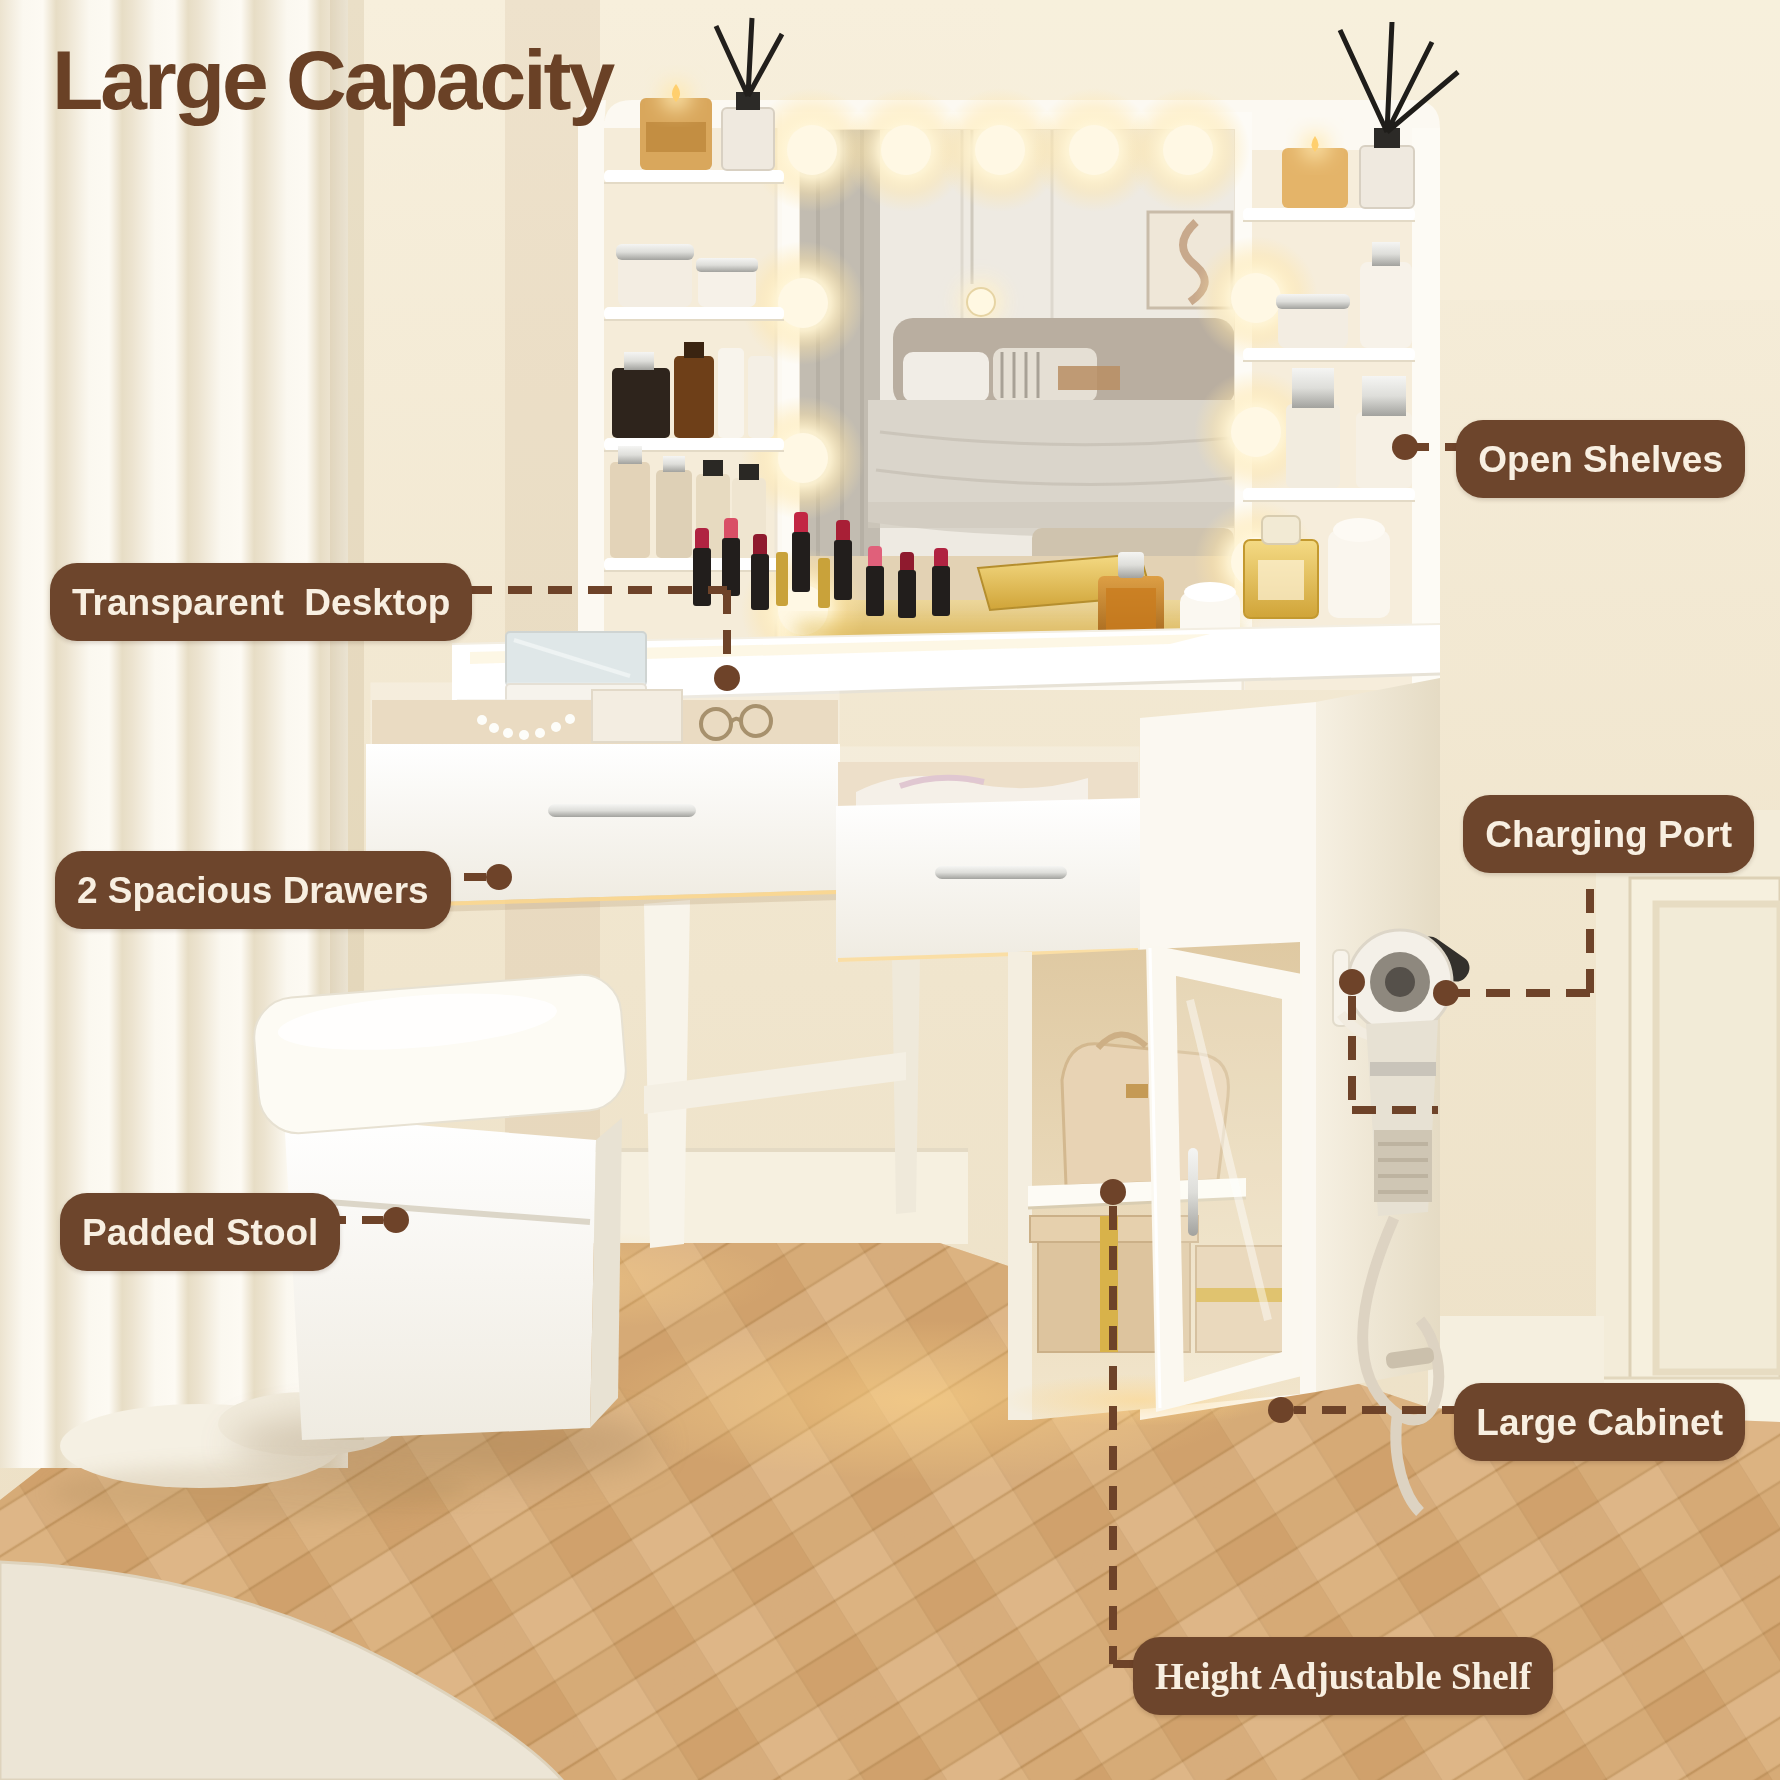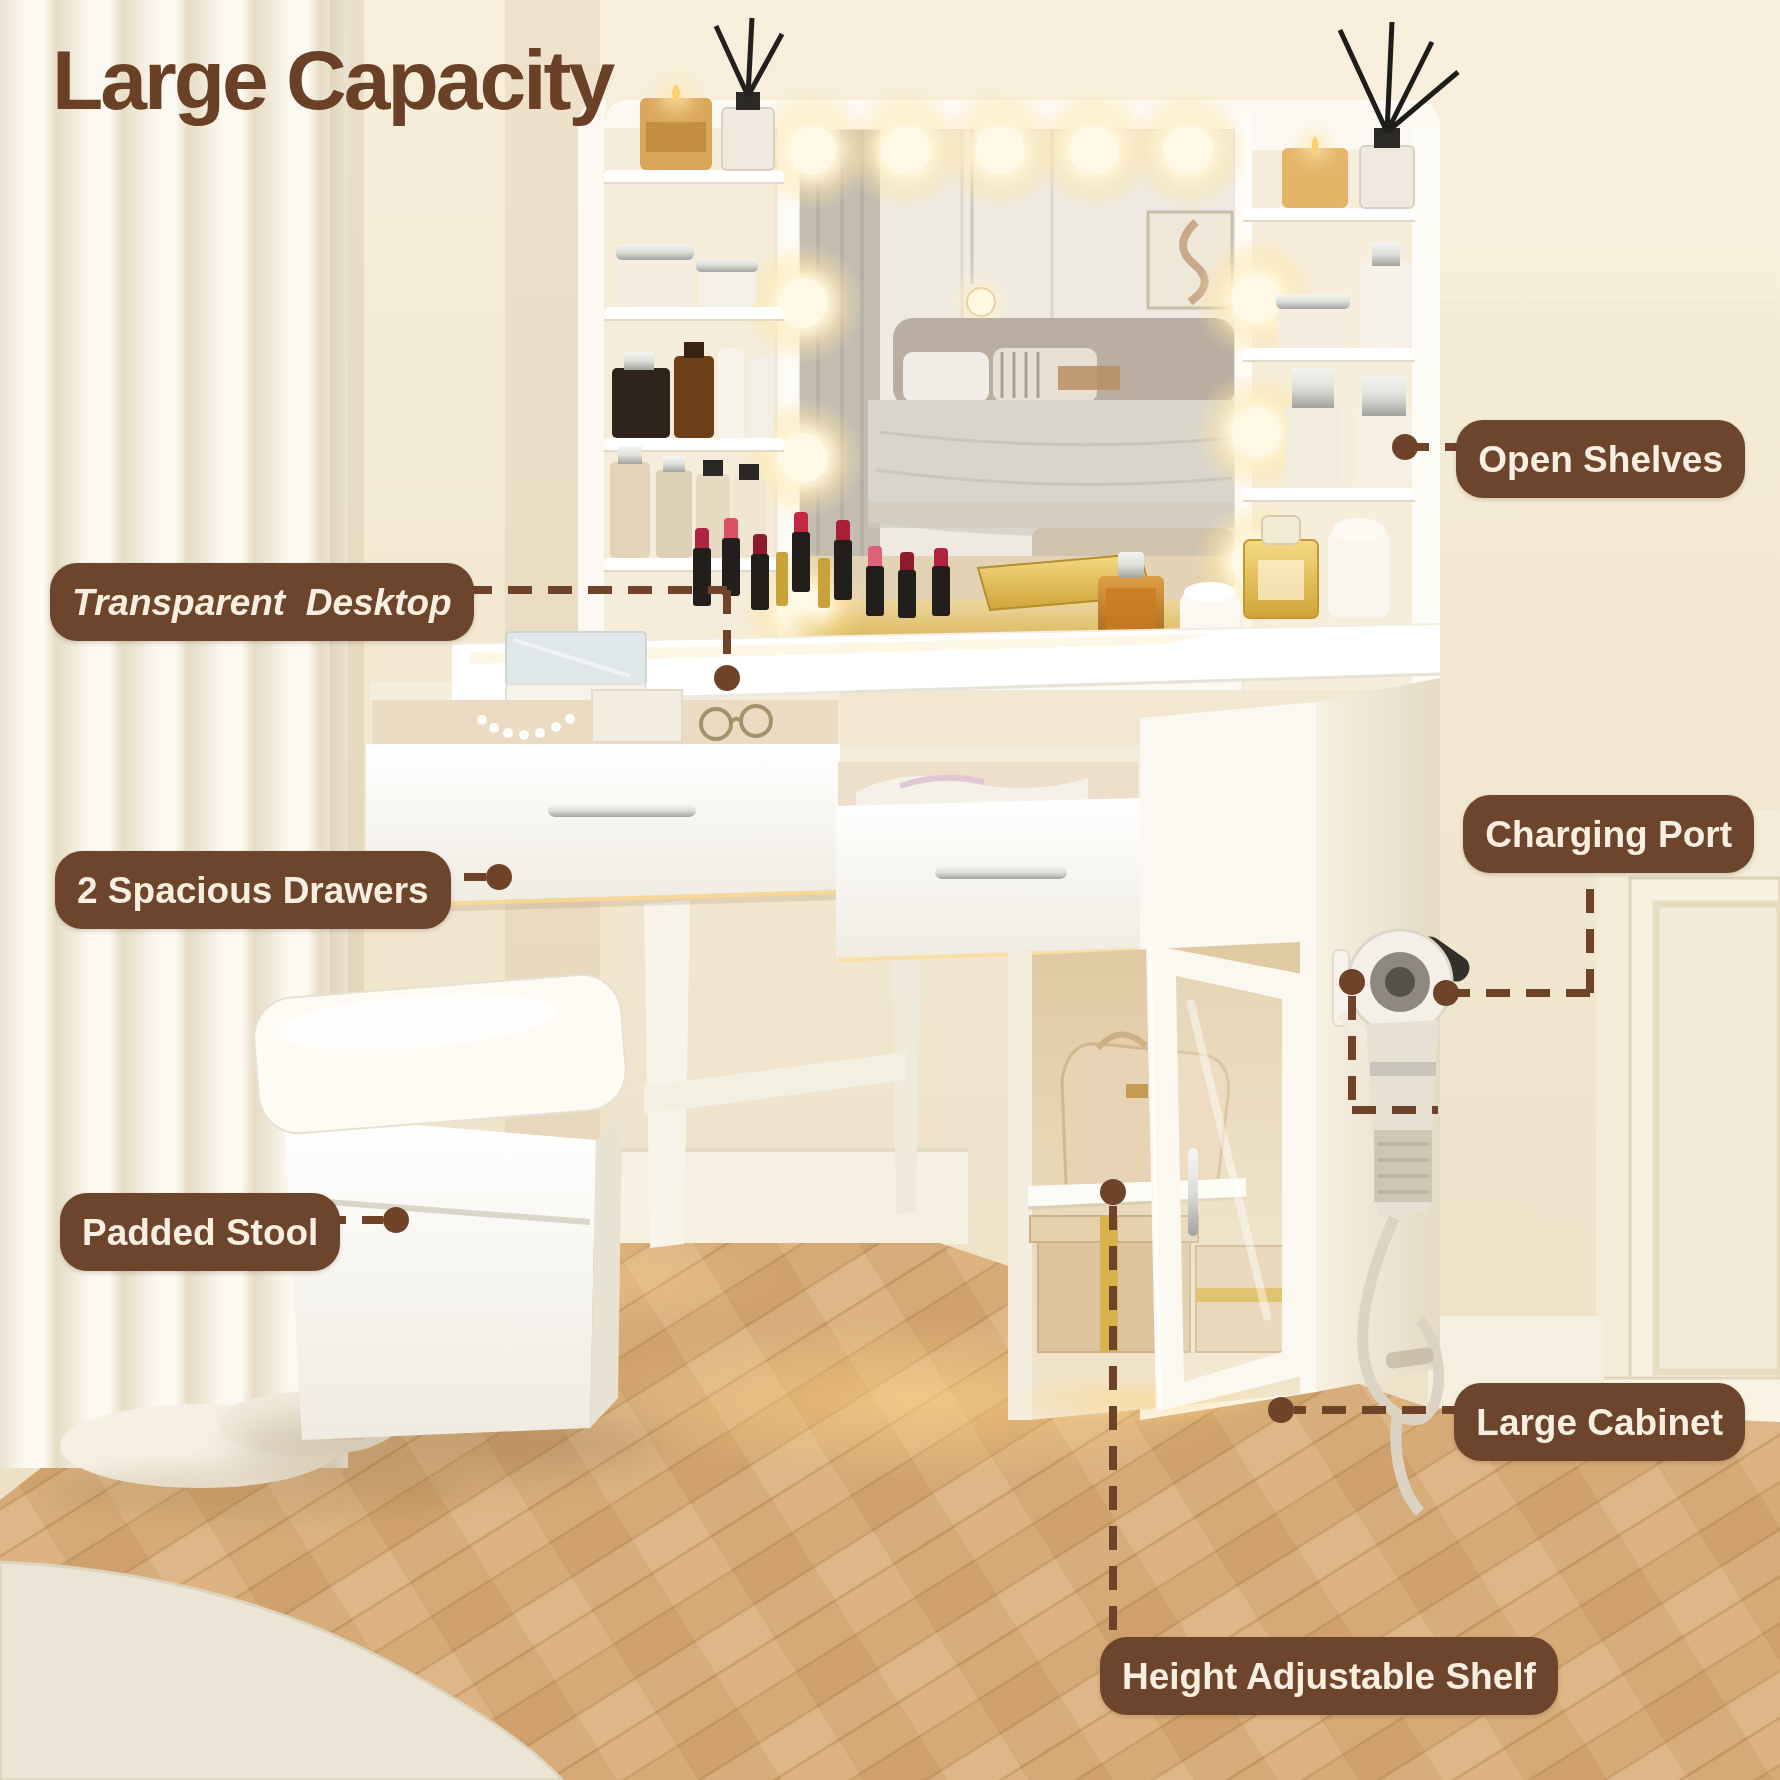--- a/index.html
+++ b/index.html
@@ -469,20 +469,20 @@
           <circle cx="1113" cy="1192" r="13" fill="#6e4329" stroke="none"></circle>
         </g>
   </g>
 </svg>
 
 <div class="title">
   <div>Large Capacity</div>
 </div>
 
 <div class="label" style="top:420px;right:35px;">Open Shelves</div>
-<div class="label" style="top:563px;left:50px;font-style:italic;">Transparent  Desktop</div>
+<div class="label" style="top:563px;left:50px;">Transparent  Desktop</div>
 <div class="label" style="top:851px;left:55px;">2 Spacious Drawers</div>
 <div class="label" style="top:795px;right:26px;">Charging Port</div>
 <div class="label" style="top:1193px;left:60px;">Padded Stool</div>
 <div class="label" style="top:1383px;right:35px;">Large Cabinet</div>
-<div class="label" style="top:1637px;left:1100px;">Height Adjustable Shelf</div>
+<div class="label" style="top:1637px;left:1133px;font-family:Liberation Serif, serif;">Height Adjustable Shelf</div>
 
 </div>
 
 </body></html>

